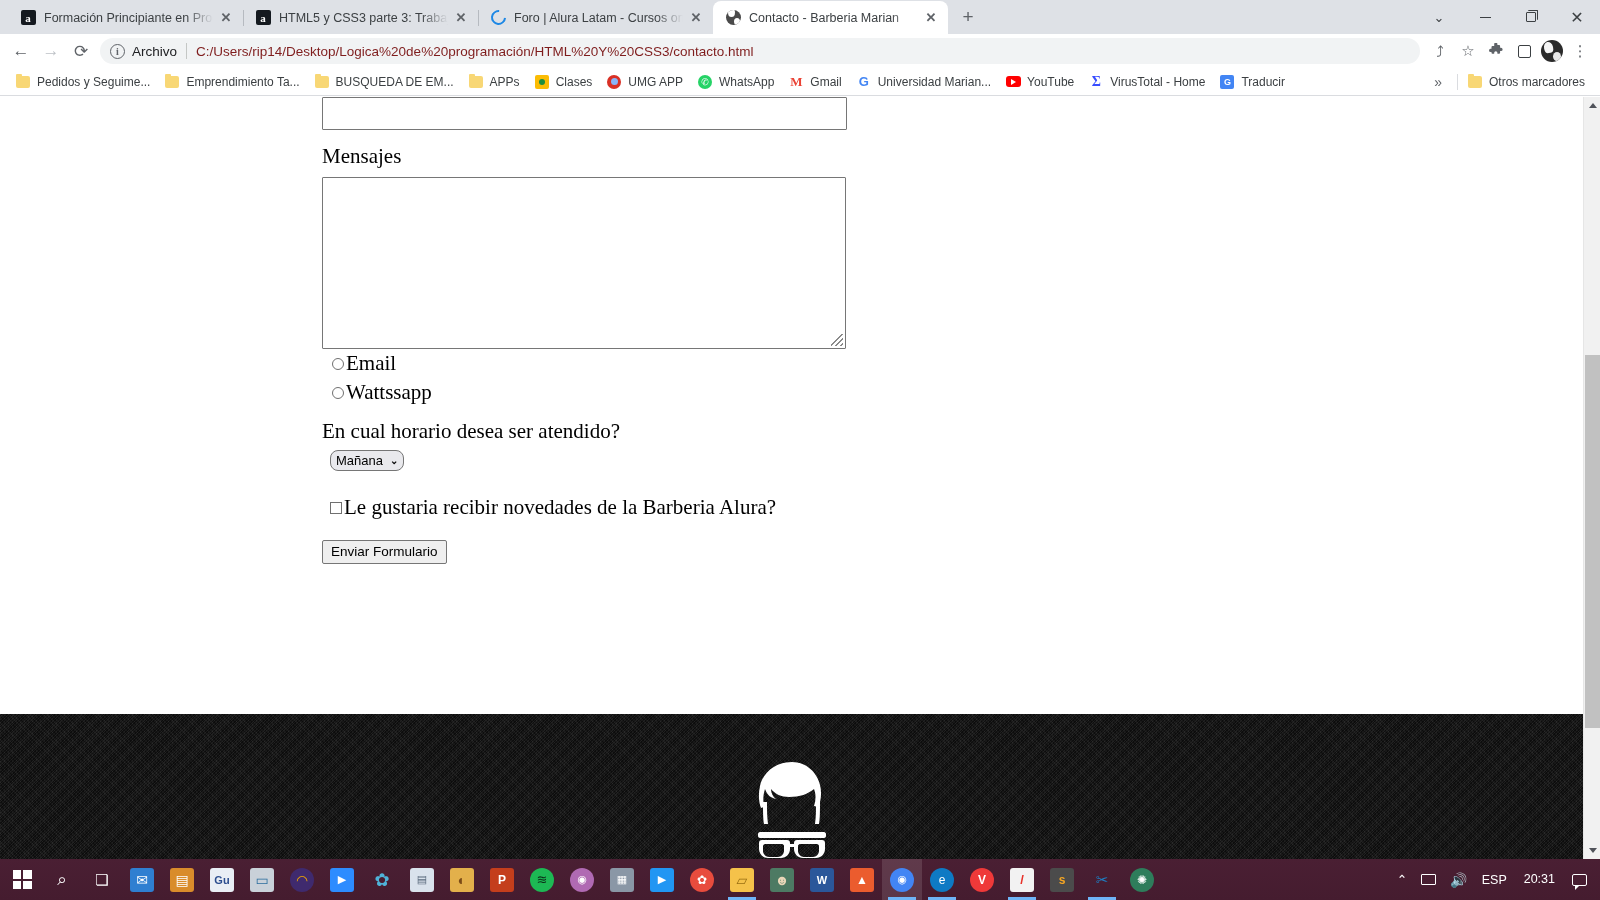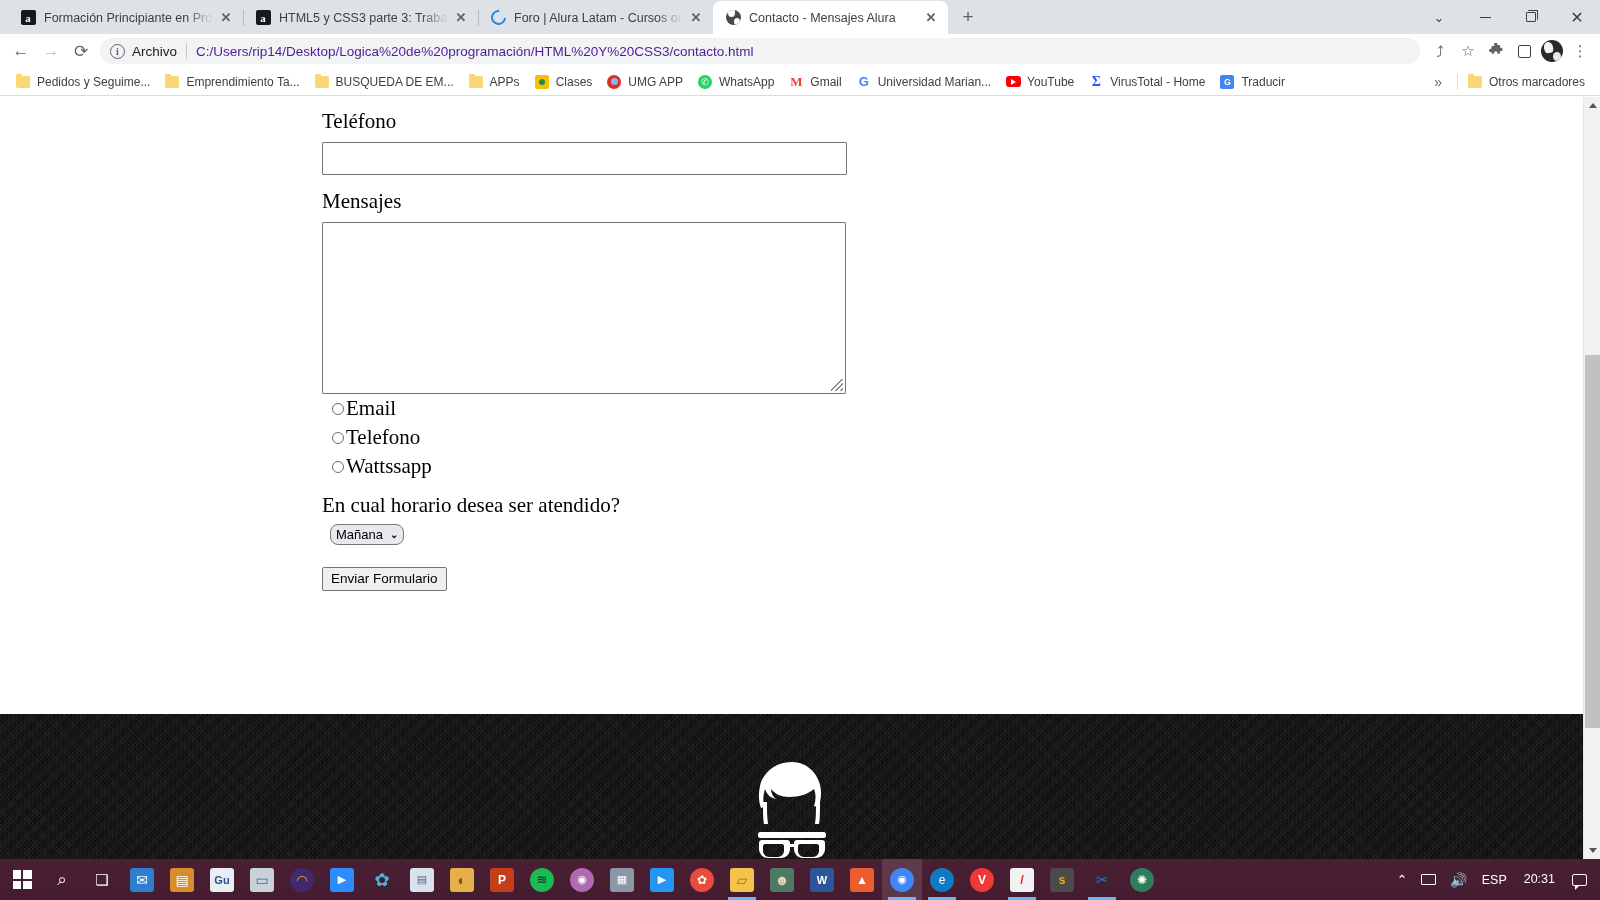--- a/index.html
+++ b/index.html
@@ -173,21 +173,21 @@
     border-radius: 50%;
     color: #5f6368;
     font-size: 10px;
     font-weight: bold;
     display: flex; align-items: center; justify-content: center;
     flex: 0 0 15px;
     font-family: "Liberation Serif", serif;
   }
   .omni-scheme { margin-left: 7px; color: #202124; font-size: 13.5px; }
   .omni-sep { width: 1px; height: 16px; background: #c4c7c5; margin: 0 9px; flex: 0 0 1px; }
-  .omni-url { color: #4c1d95; white-space: nowrap; overflow: hidden; text-overflow: ellipsis; }
+  .omni-url { color: #7f1d1d; white-space: nowrap; overflow: hidden; text-overflow: ellipsis; }
   .tb-icon {
     width: 28px; height: 28px;
     display: flex; align-items: center; justify-content: center;
     color: #5f6368;
     flex: 0 0 28px;
     font-size: 15px;
   }
   .avatar-icon {
     width: 22px; height: 22px;
     border-radius: 50%;
@@ -540,21 +540,21 @@
       <span class="tab-favicon">
           <span class="fav-foro"></span>
         </span>
       <span class="tab-title">Foro | Alura Latam - Cursos onlin</span>
       <span class="tab-close">✕</span>
     </div>
     <div class="tab active">
       <span class="tab-favicon">
           <span class="fav-globe"></span>
         </span>
-      <span class="tab-title">Contacto - Mensajes Alura</span>
+      <span class="tab-title">Contacto - Barberia Marian</span>
       <span class="tab-close">✕</span>
     </div>
     <div class="newtab">+</div>
 
     <div class="win-controls">
       <div class="win-btn">⌄</div>
       <div class="win-btn">
           <span class="wc-min"></span>
         </div>
       <div class="win-btn">
@@ -667,48 +667,47 @@
       <span class="bm-ico">
           <span class="ico-folder"></span>
         </span>
       <span>Otros marcadores</span>
     </div>
   </div>
 
   <div class="viewport">
     <div class="page">
 
-      <div class="field-label">Teléfono</div>
       <input class="text-input" type="text" value="" style="">
 
       <div class="field-label label-mensajes">Mensajes</div>
       <div class="textarea-box">
         <span class="resize-grip"></span>
       </div>
 
 
       <label class="radio-row">
         <span class="radio-dot"></span>
         <span>Email</span>
       </label>
       <label class="radio-row">
         <span class="radio-dot"></span>
-        <span>Telefono</span>
-      </label>
-      <label class="radio-row">
-        <span class="radio-dot"></span>
         <span>Wattssapp</span>
       </label>
 
       <div class="q-horario">En cual horario desea ser atendido?</div>
       <div class="select-box">
         <span>Mañana</span>
         <span class="select-caret">⌄</span>
       </div>
 
+      <label class="check-row">
+        <span class="check-box"></span>
+        <span>Le gustaria recibir novedades de la Barberia Alura?</span>
+      </label>
 
       <div class="submit-wrap">
         <button class="submit-btn">Enviar Formulario</button>
       </div>
     </div>
 
     <div class="site-footer">
       <div class="logo-head">
         <svg width="112" height="103" viewBox="0 0 112 103" aria-hidden="true">
           <g fill="#ffffff">

